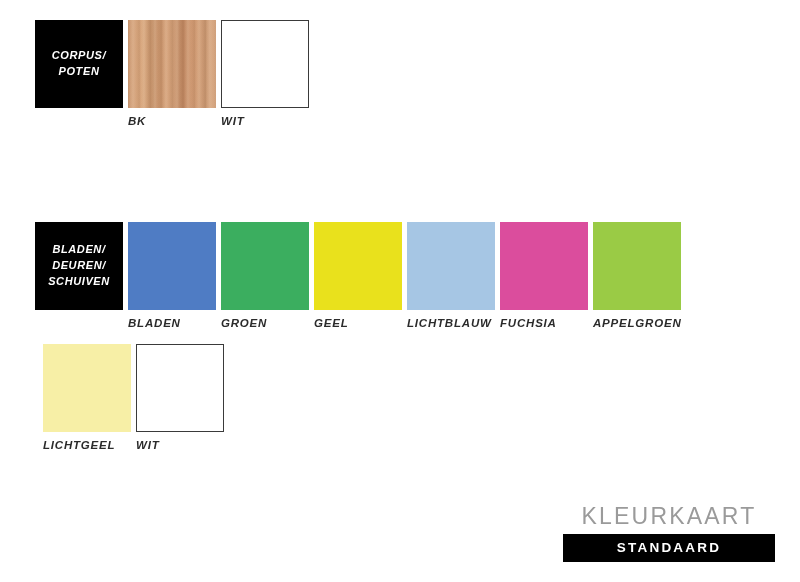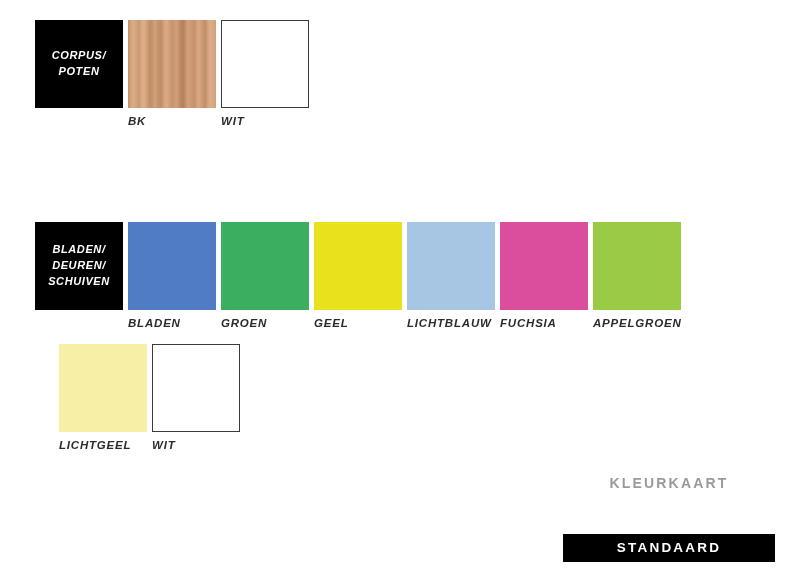--- a/index.html
+++ b/index.html
@@ -23,21 +23,21 @@
 
   
   .row {
     position: absolute;
     display: flex;
     align-items: flex-start;
     gap: 5px;
   }
   #row-corpus  { left: 35px; top: 20px; }
   #row-bladen  { left: 35px; top: 222px; }
-  #row-bladen2 { left: 49px; top: 344px; padding-left: 10px; }
+  #row-bladen2 { left: 33px; top: 344px; padding-left: 10px; }
 
   .cell {
     width: 88px;
     position: relative;
     font-style: italic;
   }
 
   .chip {
     width: 88px;
     height: 88px;
@@ -121,35 +121,34 @@
   
   #brand {
     position: absolute;
     right: 25px;
     bottom: 20px;
     width: 212px;
     text-align: center;
   }
   #brand-title {
     display: block;
-    font-size: 14px;
+    font-size: 23px;
     letter-spacing: 2.2px;
-    font-weight: 700;
+    font-weight: 400;
     color: #9a9a9a;
     padding-bottom: 4px;
   }
   #brand-bar {
     display: block;
     background: #000000;
     color: #ffffff;
     font-size: 13.5px;
     font-weight: 700;
     letter-spacing: 2.2px;
     padding: 6px 0 7px;
-    margin-top: 39px;
   }
 </style>
 </head>
 <body>
 
 <div class="sheet">
 
   <div class="row" id="row-corpus">
 
     <div class="cell">

